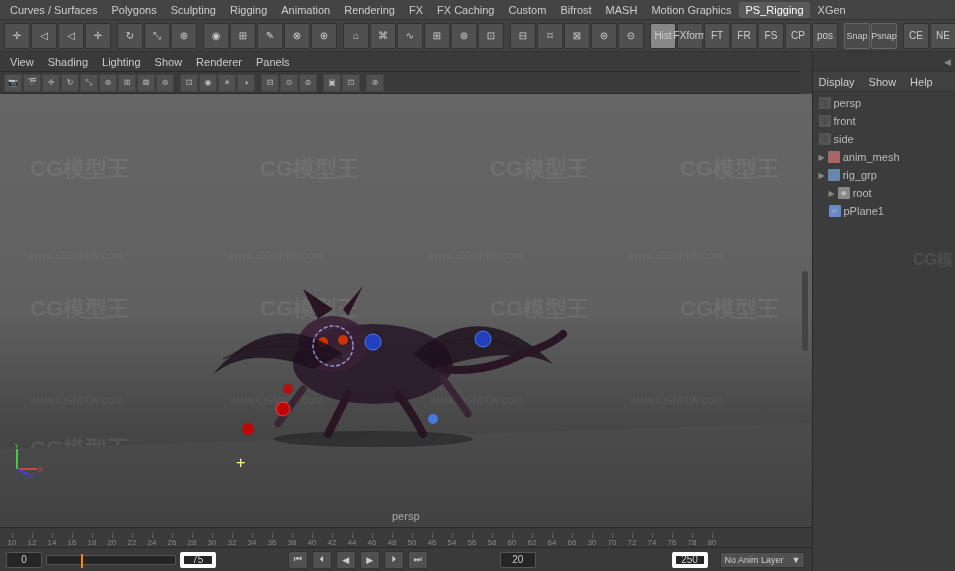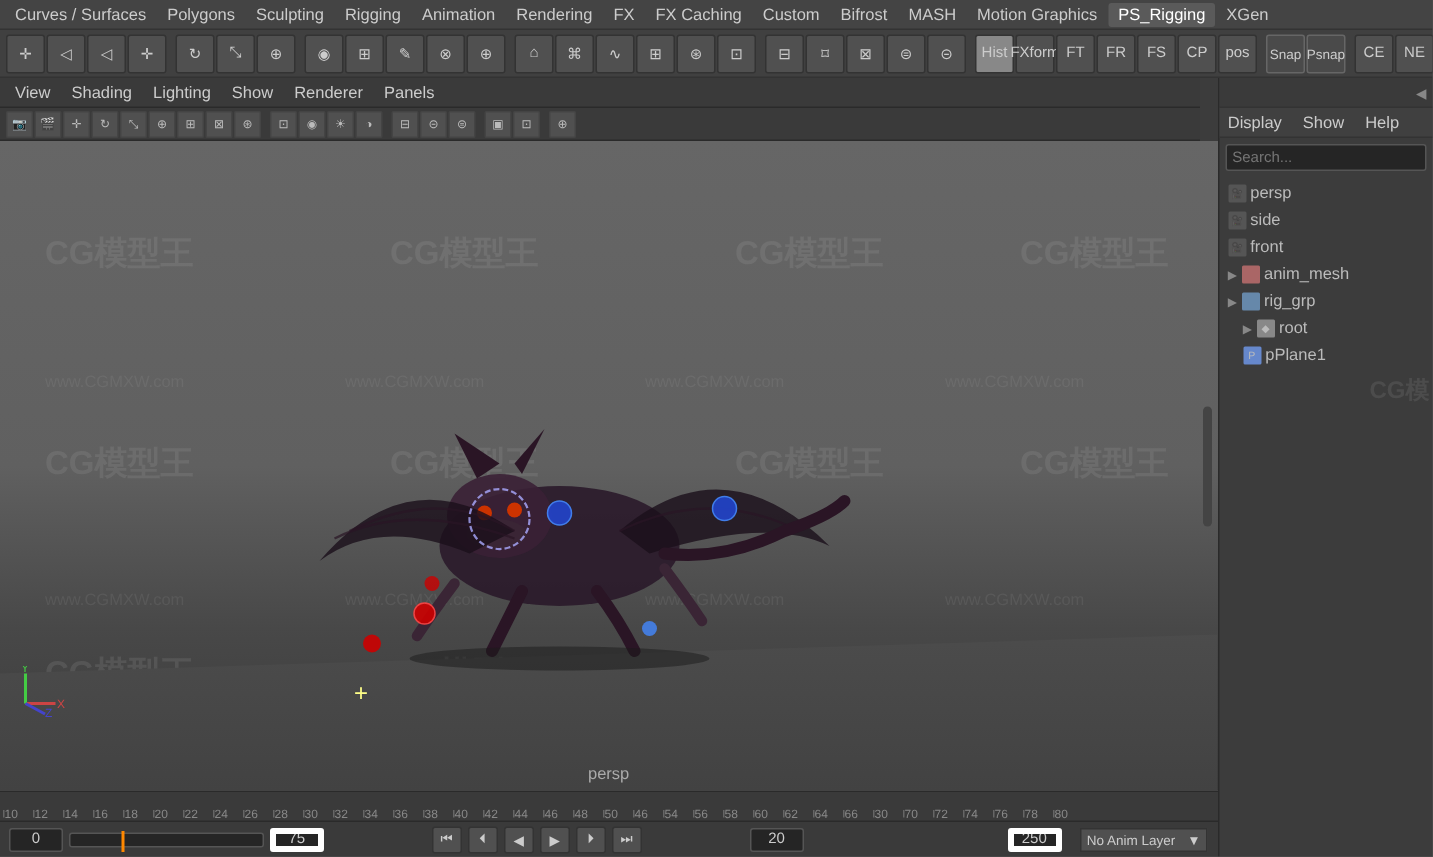--- a/index.html
+++ b/index.html
@@ -207,20 +207,21 @@
     }
     .timeline-ruler {
       flex: 1;
       height: 100%;
       display: flex;
       align-items: flex-end;
       overflow: hidden;
     }
     .ruler-mark {
       display: flex;
+      flex-direction: column;
       align-items: center;
       font-size: 8px;
       color: #888;
       min-width: 20px;
     }
     .ruler-line { width: 1px; height: 5px; background: #666; }
 
     
     #playback-bar {
       height: 24px;
@@ -749,40 +750,37 @@
     <div style="width:100%; height:20px; background:#3a3a3a; display:flex; align-items:center; justify-content:flex-end; padding-right:4px; border-bottom:1px solid #333;">
       <span style="font-size:9px; color:#888;">◀</span>
     </div>
 
     <div id="panel-header">
       <span class="panel-header-item">Display</span>
       <span class="panel-header-item">Show</span>
       <span class="panel-header-item">Help</span>
     </div>
 
-    <div id="panel-search">
-      <input class="search-input" type="text" placeholder="Search..." style="">
-    </div>
 
     <div id="outliner">
 
       <div class="outliner-item">
         <div class="outliner-icon cam-icon">🎥</div>
         <span>persp</span>
       </div>
 
 
       <div class="outliner-item">
         <div class="outliner-icon cam-icon">🎥</div>
-        <span>side</span>
+        <span>front</span>
       </div>
 
       <div class="outliner-item">
         <div class="outliner-icon cam-icon">🎥</div>
-        <span>front</span>
+        <span>side</span>
       </div>
 
       <div class="outliner-item">
         <span class="expand-arrow">▶</span>
         <div class="outliner-icon mesh-icon"></div>
         <span>anim_mesh</span>
       </div>
 
       <div class="outliner-item">
         <span class="expand-arrow">▶</span>

